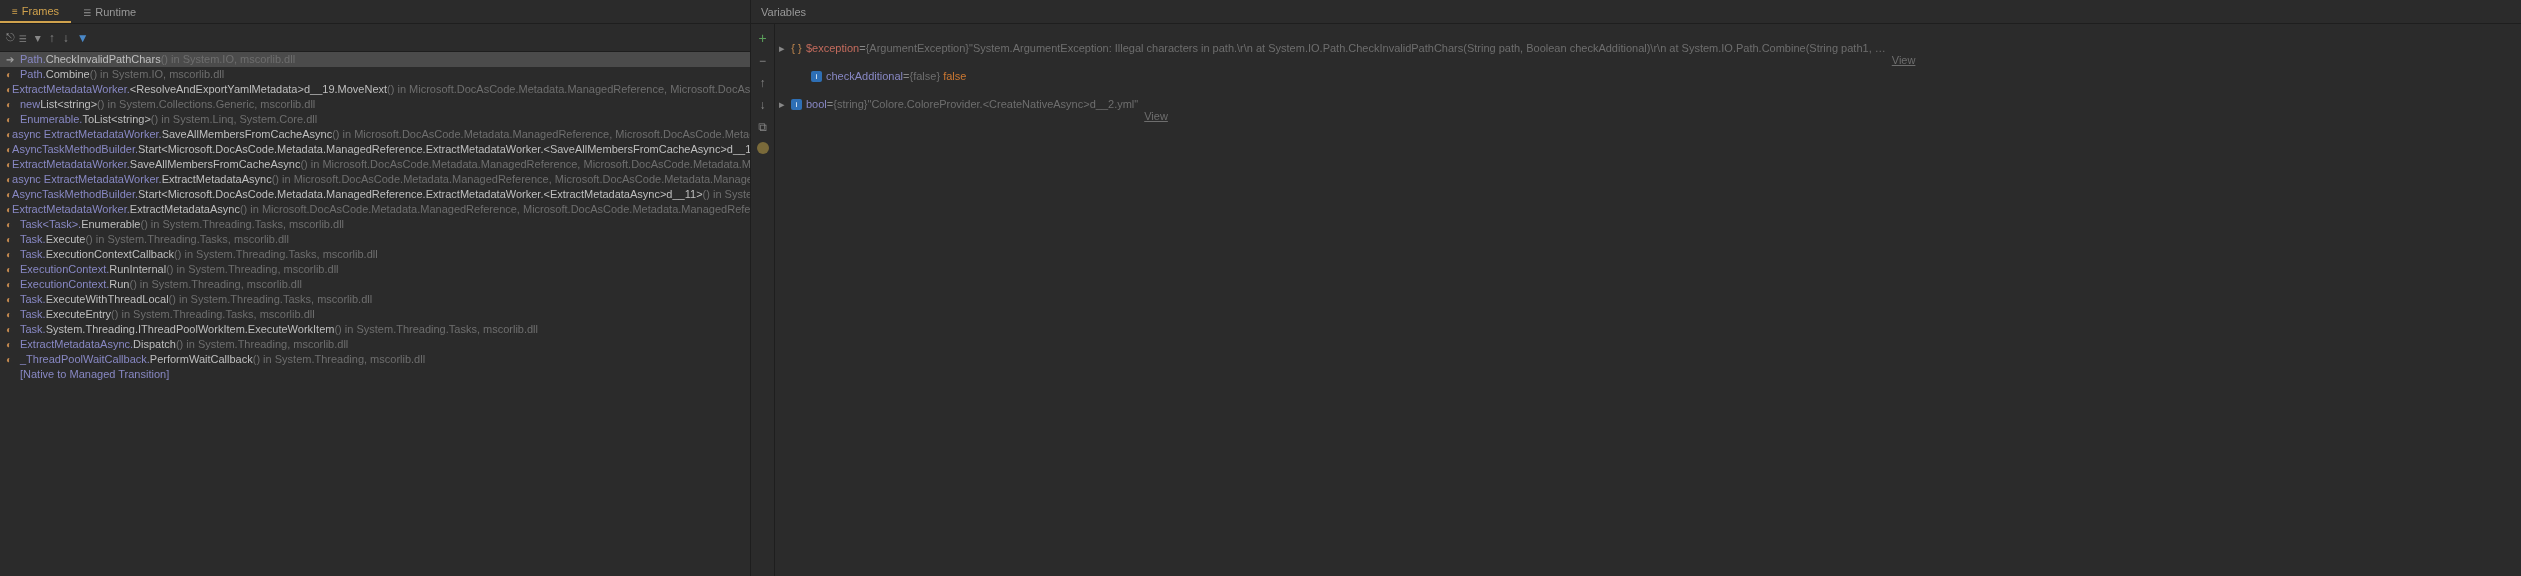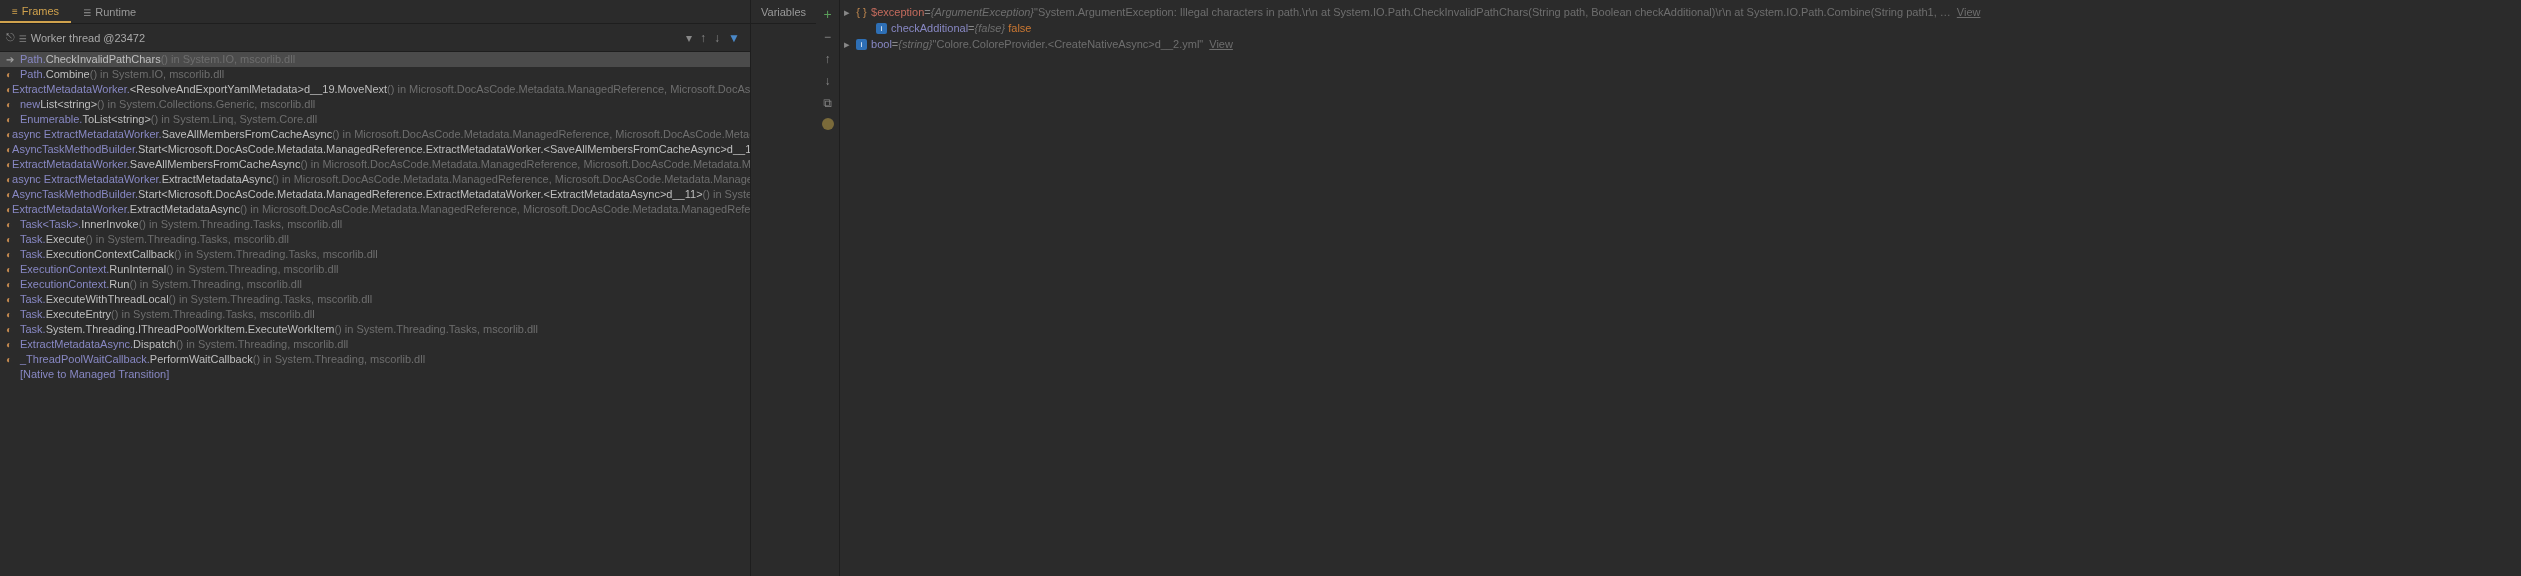--- a/index.html
+++ b/index.html
@@ -12,21 +12,21 @@
     height: 576px;
     overflow: hidden;
     display: flex;
     flex-direction: column;
   }
   .panels {
     display: flex;
     height: 100%;
   }
   .left-panel { width: 751px; display: flex; flex-direction: column; border-right: 1px solid #1e1e1e; }
-  .right-panel { flex: 1; display: flex; }
+  .right-panel { flex: 1; display: flex; flex-direction: column; }
   .tabs {
     display: flex;
     background: #2b2b2b;
     border-bottom: 1px solid #1e1e1e;
     height: 24px;
   }
   .tab {
     padding: 4px 12px;
     display: flex;
     align-items: center;
@@ -118,45 +118,44 @@
     color: #fff;
     font-size: 8px;
     text-align: center;
     line-height: 11px;
     margin-right: 4px;
   }
   .var-badge.braces { background: transparent; color: #c0874e; font-size: 11px; }
   .var-name-ex { color: #c46b5d; }
   .var-name { color: #8888c4; }
   .var-eq { color: #888; }
-  .var-type { color: #6e6e6e; font-style: italic; }
+  .var-type { color: #6e6e6e; }
   .var-string { color: #6e6e6e; }
   .var-kw { color: #cc7832; }
-  .view-link { color: #6e6e6e; text-decoration: underline; margin-left: 6px; cursor: pointer; }
+  .view-link { color: #6e6e6e; text-decoration: underline; margin-left: 6px; cursor: pointer; margin-top: 24px; }
   .indent1 { padding-left: 20px; }
 </style>
 </head>
 <body>
 
 <div class="panels">
   <div class="left-panel">
     <div class="tabs">
       <div class="tab active">
         <span class="tab-icon-frames"></span>
         <span>Frames</span>
       </div>
       <div class="tab">
         <span class="tab-icon-threads"></span>
         <span>Runtime</span>
       </div>
     </div>
     <div class="thread-header">
       <span class="thread-pin">⎋</span>
       <span class="tab-icon-threads" style="margin-right:4px;color:#888;"></span>
-      <div class="thread-select">Worker thread @23472</div>
       <div class="thread-actions">
         <span class="icon-btn">▾</span>
         <span class="icon-btn">↑</span>
         <span class="icon-btn">↓</span>
         <span class="icon-btn filter">▼</span>
       </div>
     </div>
     <div class="frames-list" id="frames-list">
         <div class="frame-row selected">
           <span class="frame-icon threadarrow">➔</span>
@@ -219,21 +218,21 @@
         </div>
         <div class="frame-row">
           <span class="frame-icon">◐</span>
           <span class="cls">ExtractMetadataWorker.</span>
           <span class="mth">ExtractMetadataAsync</span>
           <span class="loc">() in Microsoft.DocAsCode.Metadata.ManagedReference, Microsoft.DocAsCode.Metadata.ManagedReference.dll</span>
         </div>
         <div class="frame-row">
           <span class="frame-icon">◐</span>
           <span class="cls">Task&lt;Task&gt;.</span>
-          <span class="mth">InnerInvoke</span>
+          <span class="mth">Enumerable</span>
           <span class="loc">() in System.Threading.Tasks, mscorlib.dll</span>
         </div>
         <div class="frame-row">
           <span class="frame-icon">◐</span>
           <span class="cls">Task.</span>
           <span class="mth">Execute</span>
           <span class="loc">() in System.Threading.Tasks, mscorlib.dll</span>
         </div>
         <div class="frame-row">
           <span class="frame-icon">◐</span>

